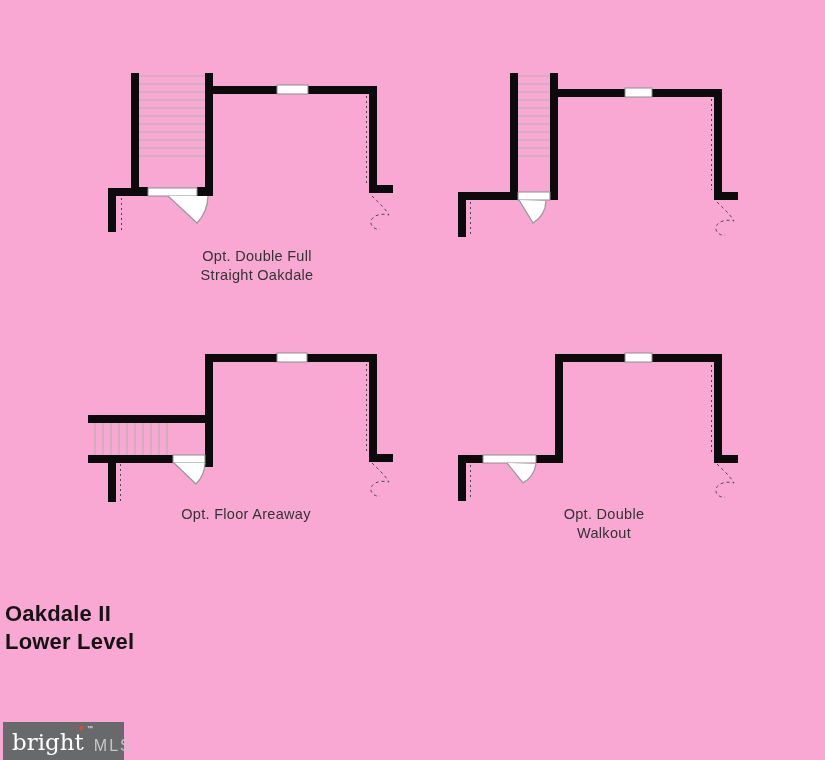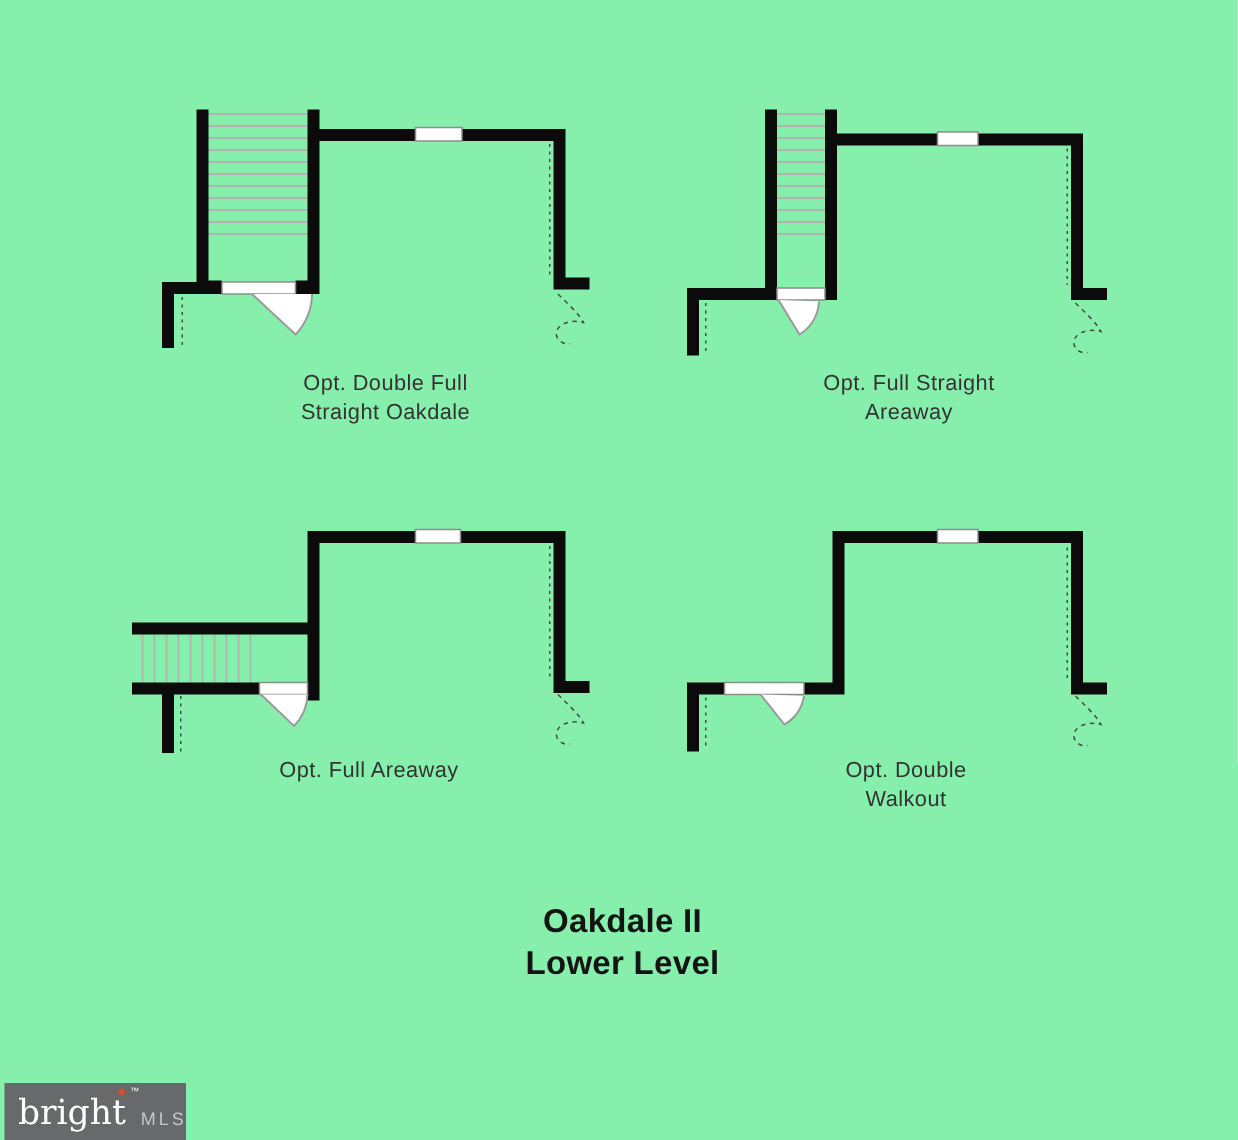--- a/index.html
+++ b/index.html
@@ -1,19 +1,19 @@
 <!DOCTYPE html>
 <html><head>
 <meta charset="utf-8">
 <style>
   html,body{margin:0;padding:0;background:#e8e8e8;}
   .canvas{
     position:relative;
     width:825px;height:760px;
-    background:#86efac;
+    background:#f9a8d4;
     overflow:hidden;
     font-family:"Liberation Sans",sans-serif;
   }
   svg{position:absolute;left:0;top:0;display:block;}
   .wall{fill:#0b0b0b;stroke:none;}
   .tread{stroke:#b3b3b3;stroke-width:1.2;fill:none;}
   .winframe{fill:#ffffff;stroke:#8d8d8d;stroke-width:1;}
   .doorleaf{fill:#ffffff;stroke:#9a9a9a;stroke-width:1.3;}
   .dash{stroke:#4a4a4a;stroke-width:1;fill:none;stroke-dasharray:2,3;}
   .squig{stroke:#4a4a4a;stroke-width:1;fill:none;stroke-dasharray:3,3;}
@@ -23,21 +23,20 @@
     text-align:center;
     font-size:14.5px;
     line-height:19px;
     color:#333333;
     letter-spacing:.3px;
     white-space:nowrap;
   }
   .sheet-title{
     position:absolute;
     left:5px;right:0;top:600px;
-    text-align:center;
     font-weight:bold;
     font-size:22px;
     line-height:27.5px;
     color:#141414;
     letter-spacing:.2px;
   }
   .logo{
     position:absolute;
     left:3px;top:722px;
     width:121px;height:38px;
@@ -58,21 +57,21 @@
     font-size:11px;line-height:1;
     color:#e2492f;
     font-family:"DejaVu Sans",sans-serif;
   }
   .logo .tm{
     position:absolute;right:-9px;top:-6px;
     font-size:6px;line-height:1;color:#fefefe;
     font-family:"Liberation Sans",sans-serif;
   }
   .logo .mls{
-    font-size:12px;
+    font-size:16px;
     color:#c4c6c8;
     letter-spacing:2px;
     margin:7px 0 0 10px;
   }
 </style>
 </head>
 <body>
 
 <div class="canvas">
 
@@ -137,26 +136,22 @@
       <path class="doorleaf" d="M507,463L523,483A27,27 0 0 0 536,464"></path>
       <path class="dash" d="M470.5,465V500 M711.5,365V453"></path>
       <use href="#squiggle" class="squig" transform="translate(717,464)"></use>
     </g>
   </svg>
 
   <div class="plan-label" style="left:257px;top:247px">
     <div>Opt. Double Full</div>
     <div>Straight Oakdale</div>
   </div>
-  <div class="plan-label" style="left:606px;top:247px">
-    <div>Opt. Full Straight</div>
-    <div>Areaway</div>
-  </div>
   <div class="plan-label" style="left:246px;top:505px">
-    <div>Opt. Full Areaway</div>
+    <div>Opt. Floor Areaway</div>
     <div></div>
   </div>
   <div class="plan-label" style="left:604px;top:505px">
     <div>Opt. Double</div>
     <div>Walkout</div>
   </div>
 
   <div class="sheet-title">
     <div>Oakdale II</div>
     <div>Lower Level</div>

